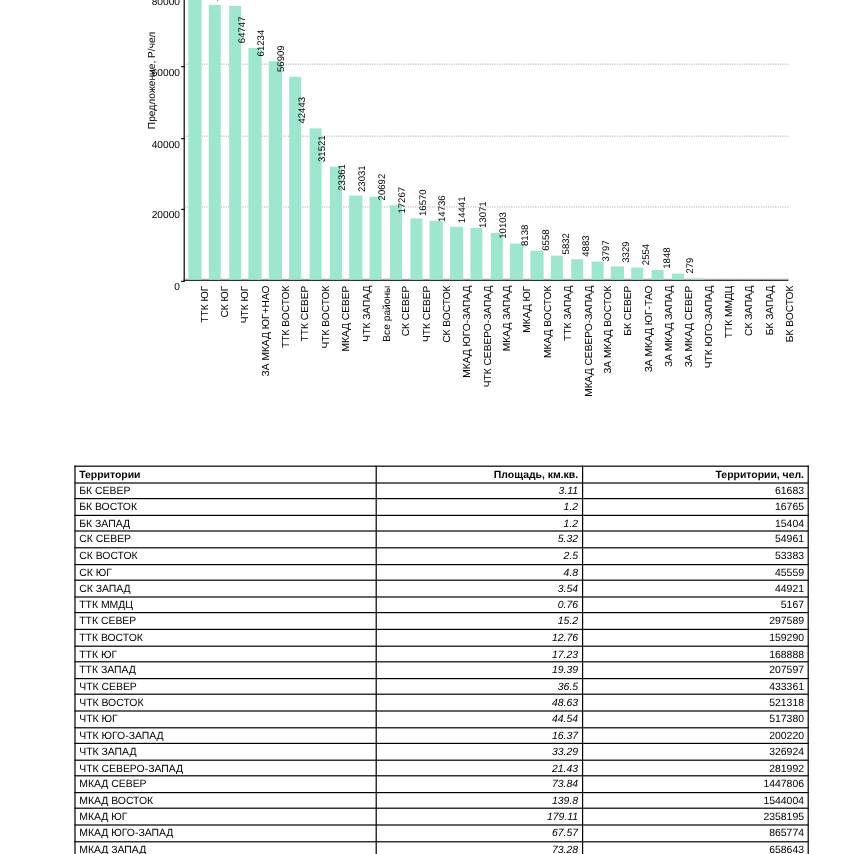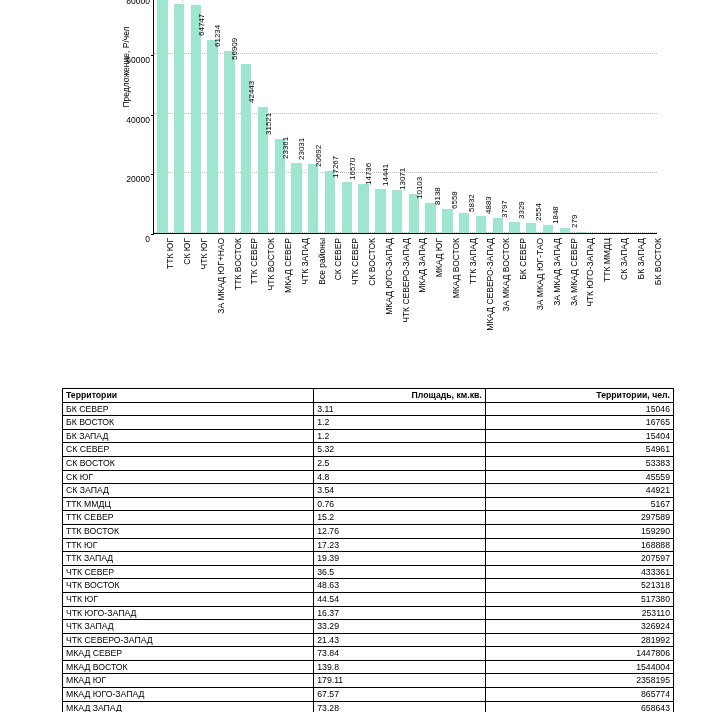--- a/index.html
+++ b/index.html
@@ -32,21 +32,21 @@
 
   
   #table-block{position:absolute;left:62px;top:388px;width:612px;}
   table{border-collapse:collapse;width:612px;font-size:8.7px;color:#000;}
   th,td{border:1px solid #000;padding:0 3px;height:12.6px;line-height:12.6px;}
   th{font-weight:bold;}
   th.c-terr{text-align:left;width:253px;}
   th.c-area{text-align:right;width:170px;}
   th.c-pop{text-align:right;width:187px;}
   td.c-terr{text-align:left;}
-  td.c-area{text-align:left;}
+  td.c-area{text-align:right;font-style:italic;}
   td.c-pop{text-align:right;}
 </style>
 </head>
 <body>
 
 <div id="root">
 
   <div id="chart-block">
     <div id="ylabel">Предложение, Р/чел</div>
     <div id="plot">
@@ -310,21 +310,21 @@
         <tr>
           <th class="c-terr">Территории</th>
           <th class="c-area">Площадь, км.кв.</th>
           <th class="c-pop">Территории, чел.</th>
         </tr>
       </thead>
       <tbody id="tbody">
           <tr>
             <td class="c-terr">БК СЕВЕР</td>
             <td class="c-area">3.11</td>
-            <td class="c-pop">15046</td>
+            <td class="c-pop">61683</td>
           </tr>
           <tr>
             <td class="c-terr">БК ВОСТОК</td>
             <td class="c-area">1.2</td>
             <td class="c-pop">16765</td>
           </tr>
           <tr>
             <td class="c-terr">БК ЗАПАД</td>
             <td class="c-area">1.2</td>
             <td class="c-pop">15404</td>
@@ -385,21 +385,21 @@
             <td class="c-pop">521318</td>
           </tr>
           <tr>
             <td class="c-terr">ЧТК ЮГ</td>
             <td class="c-area">44.54</td>
             <td class="c-pop">517380</td>
           </tr>
           <tr>
             <td class="c-terr">ЧТК ЮГО-ЗАПАД</td>
             <td class="c-area">16.37</td>
-            <td class="c-pop">253110</td>
+            <td class="c-pop">200220</td>
           </tr>
           <tr>
             <td class="c-terr">ЧТК ЗАПАД</td>
             <td class="c-area">33.29</td>
             <td class="c-pop">326924</td>
           </tr>
           <tr>
             <td class="c-terr">ЧТК СЕВЕРО-ЗАПАД</td>
             <td class="c-area">21.43</td>
             <td class="c-pop">281992</td>

